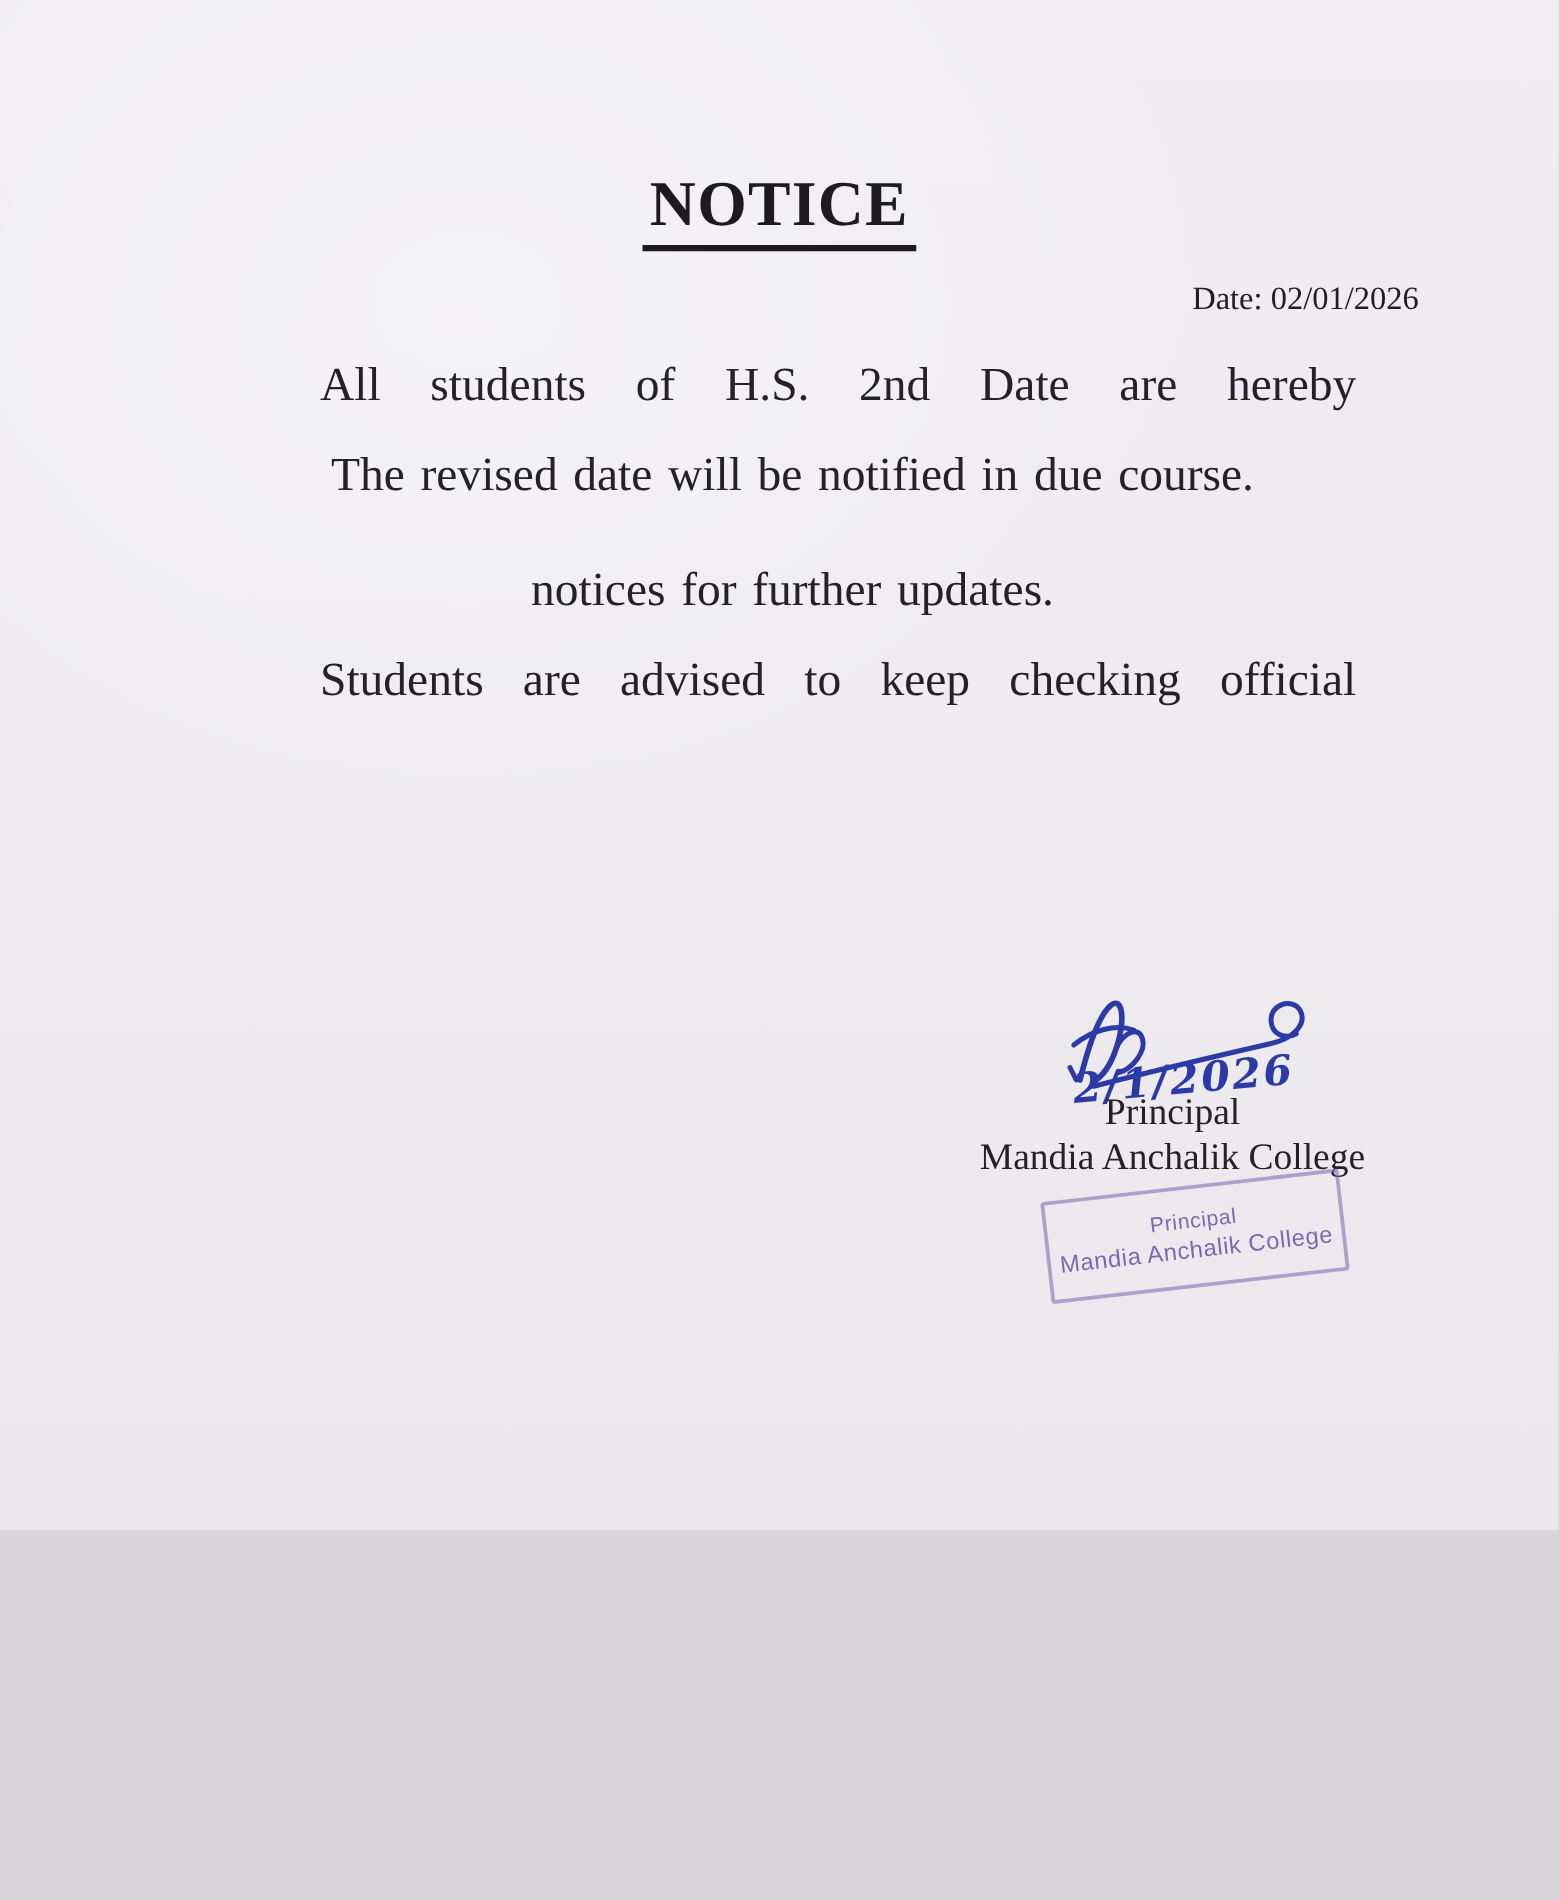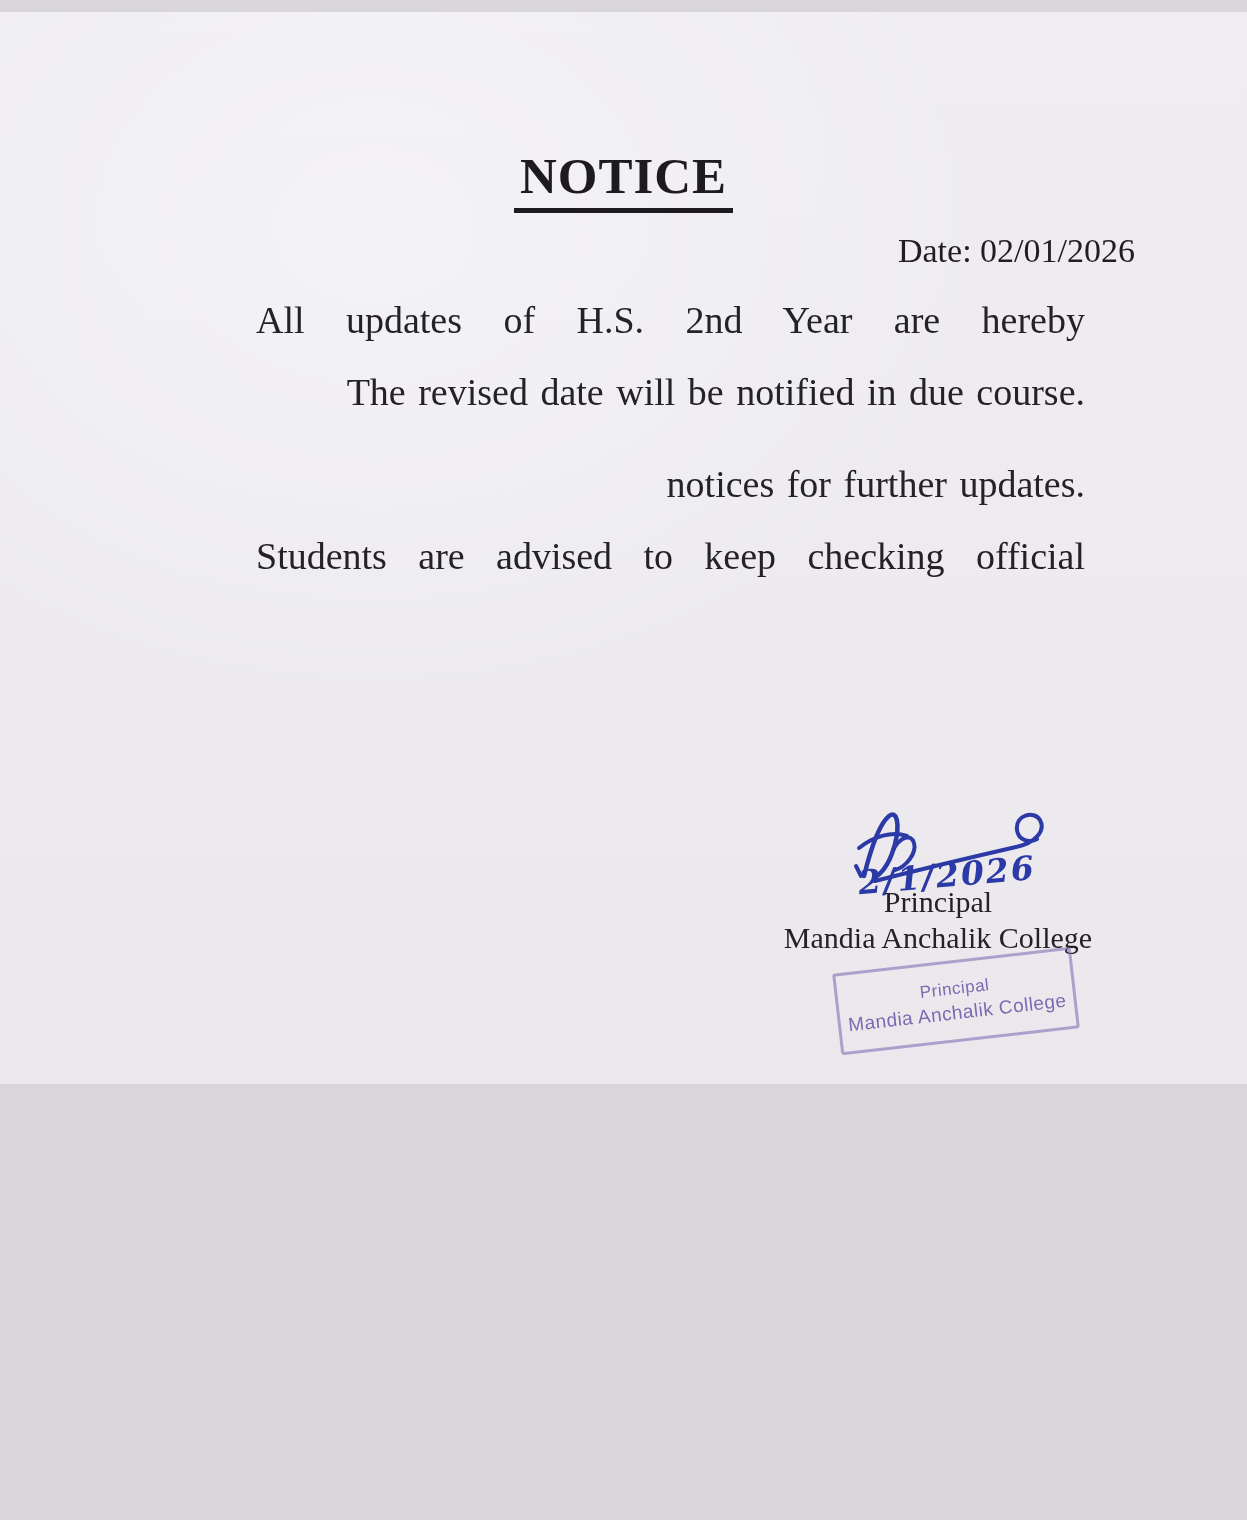--- a/index.html
+++ b/index.html
@@ -3,22 +3,22 @@
 <meta charset="utf-8">
 <style>
   html, body {
     margin: 0;
     padding: 0;
     background: #d8d6da;
   }
   .sheet {
     position: relative;
     width: 1247px;
-    height: 1072px;
-    margin: 12px auto;
+    height: 1224px;
+    margin: 0 auto;
     background:
       radial-gradient(ellipse 900px 700px at 30% 20%, rgba(255,255,255,0.35), rgba(255,255,255,0) 70%),
       linear-gradient(180deg, #efedf1 0%, #edebee 55%, #eae8ec 100%);
     overflow: hidden;
     font-family: "Liberation Serif", "DejaVu Serif", serif;
     color: #232027;
   }
 
   
   .title {
@@ -38,21 +38,21 @@
     padding: 0 6px 6px 6px;
     border-bottom: 5px solid #1d1a20;
     letter-spacing: 1px;
   }
 
   
   .date-line {
     position: absolute;
     top: 219px;
     right: 112px;
-    font-size: 34px;
+    font-size: 26px;
     line-height: 40px;
     color: #201d23;
   }
 
   
   .body-text {
     position: absolute;
     top: 272px;
     left: 183px;
     width: 902px;
@@ -61,21 +61,21 @@
   }
   .line {
     line-height: 72px;
     word-spacing: 3px;
   }
   .jfull {
     text-align: justify;
     text-align-last: justify;
   }
   .jlast {
-    text-align: right;
+    text-align: center;
   }
   .indent {
     padding-left: 73px;
   }
   .para-2 {
     margin-top: 20px;
   }
 
   
   .signature {
@@ -150,21 +150,21 @@
 <div class="sheet">
 
   <h1 class="title">
     <span class="title-inner">NOTICE</span>
   </h1>
 
   <div class="date-line">Date: 02/01/2026</div>
 
   <div class="body-text">
     <div class="para">
-      <div class="line jfull indent">All updates of H.S. 2nd Year are hereby</div>
+      <div class="line jfull indent">All students of H.S. 2nd Date are hereby</div>
       <div class="line jlast">The revised date will be notified in due course.</div>
     </div>
     <div class="para para-2">
       <div class="line jlast">notices for further updates.</div>
       <div class="line jfull indent">Students are advised to keep checking official</div>
     </div>
   </div>
 
   <svg class="signature" viewBox="0 0 212 96" fill="none" xmlns="http://www.w3.org/2000/svg">
 

